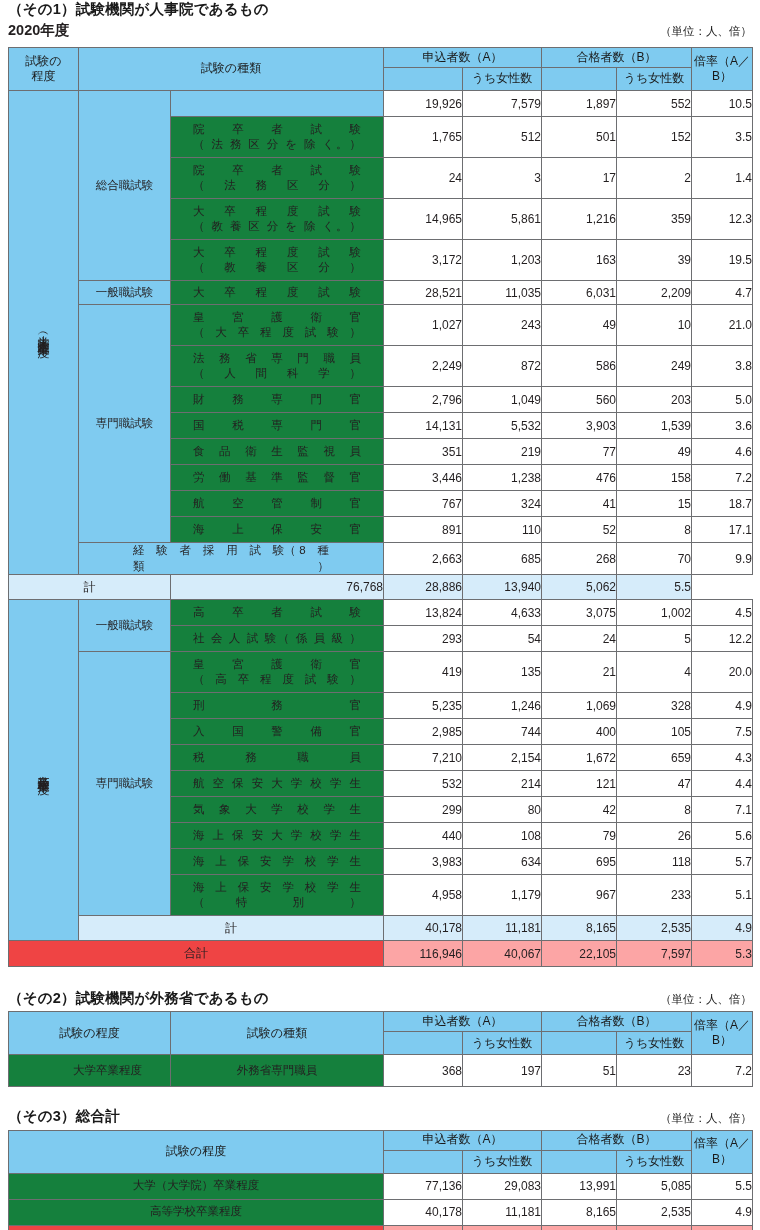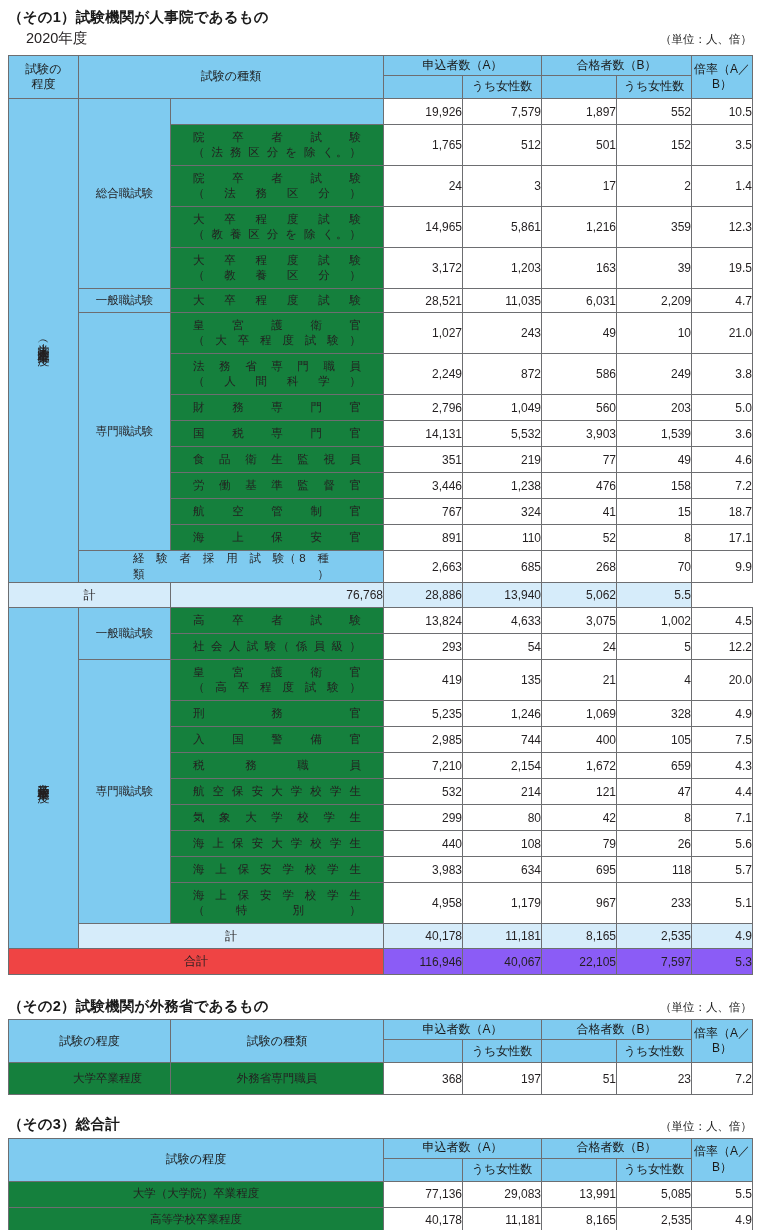--- a/index.html
+++ b/index.html
@@ -17,23 +17,23 @@
   .sec-title {
     font-size: 14.5px;
     font-weight: 700;
     letter-spacing: .2px;
     line-height: 1.25;
     margin: 0;
     color: #1a1a1a;
   }
   .sec-sub {
     font-size: 14.5px;
-    font-weight: 400;
+    font-weight: 700;
     line-height: 1.25;
-    margin: 2px 0 0 18px;
+    margin: 2px 0 0 0;
   }
   .unit {
     font-size: 11.5px;
     font-weight: 400;
     color: #1a1a1a;
     white-space: nowrap;
   }
   .title-row {
     display: flex;
     align-items: flex-end;
@@ -83,21 +83,21 @@
     text-align: center;
     font-size: 12px;
   }
   .sub .num, td.subnum { background: #d6ecfa; }
   
   .tot {
     background: #ef4444;
     text-align: center;
     font-size: 12px;
   }
-  td.totnum { background: #8b5cf6; }
+  td.totnum { background: #fca5a5; }
 
   
   .num {
     text-align: right;
     padding: 2px 7px 2px 3px;
     font-size: 12px;
     background: #ffffff;
     white-space: nowrap;
   }
   
@@ -132,21 +132,21 @@
   .spread.w2 { width: 196px; }
 
   .gap-a { height: 22px; }
   .gap-c { height: 20px; }
 </style>
 </head>
 <body>
 
 <div class="page">
 
-  <div style="padding-top:8px;">
+  <div style="">
     <div class="sec-title">（その1）試験機関が人事院であるもの</div>
   </div>
   <div class="title-row" style="margin-top:1px;">
     <div class="sec-sub">2020年度</div>
     <div class="unit">（単位：人、倍）</div>
   </div>
 
   <table class="t" style="margin-top:8px;">
     <colgroup>
       <col style="width:70px">

